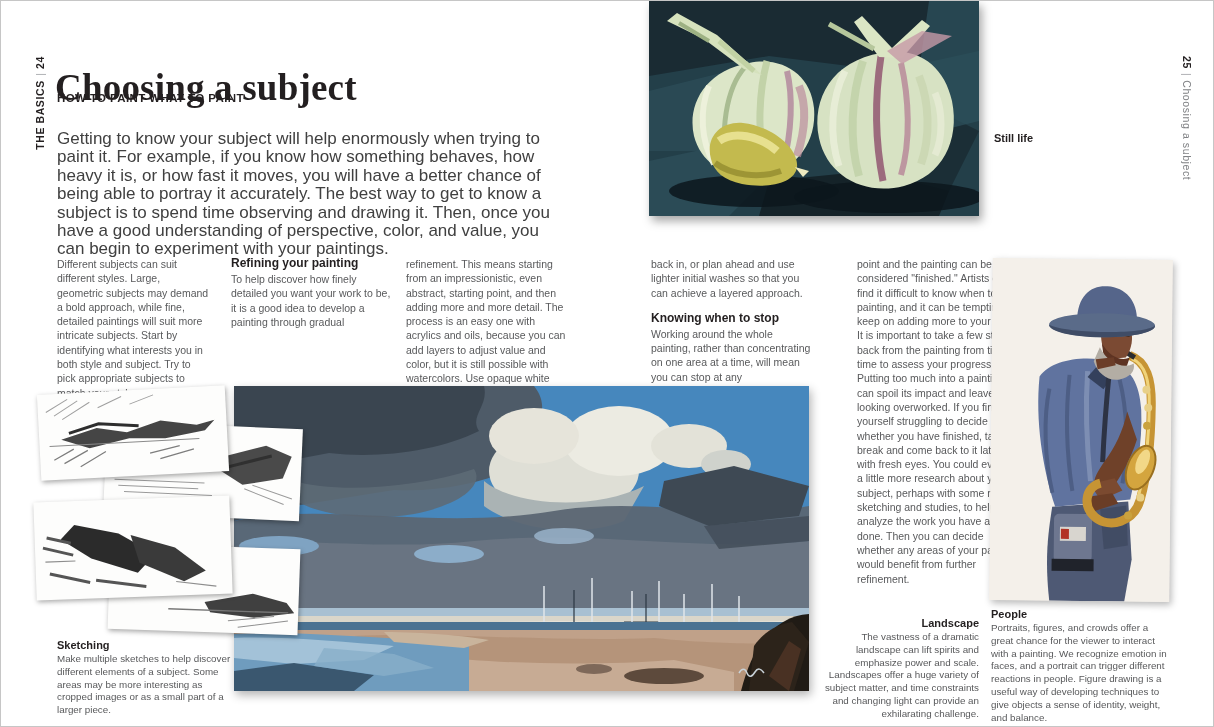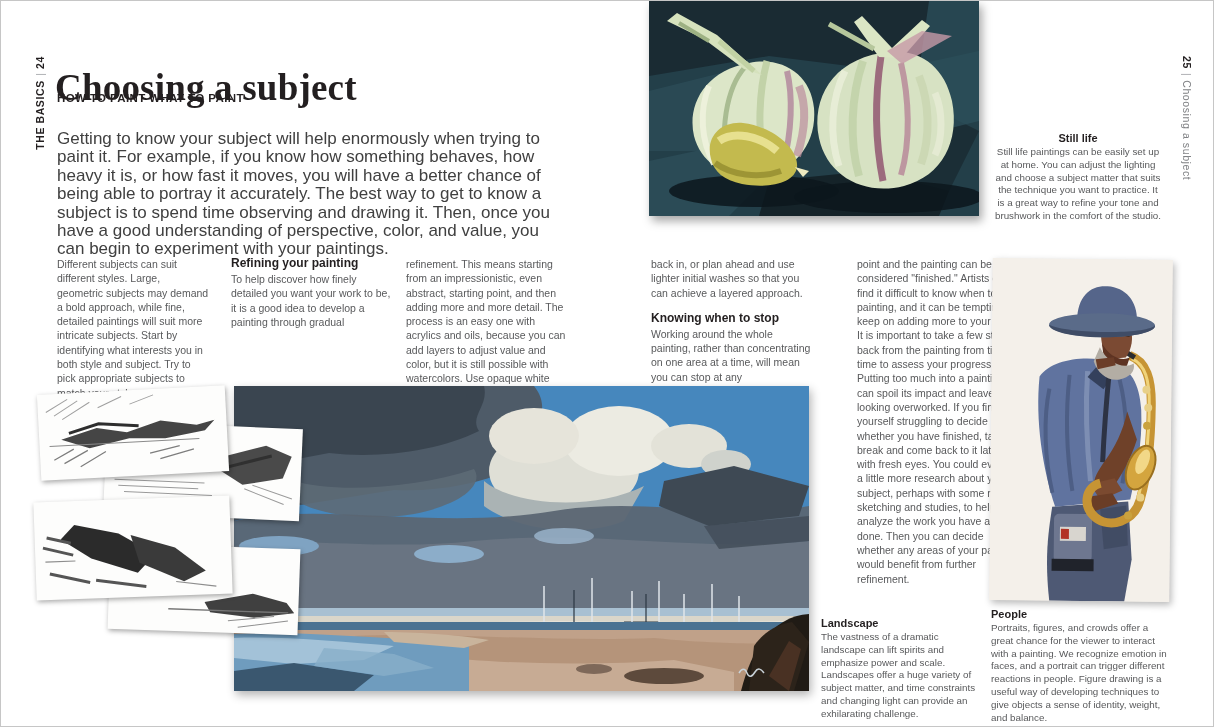--- a/index.html
+++ b/index.html
@@ -24,23 +24,23 @@
   
   .col{position:absolute;top:256px;font-size:10.5px;line-height:14.3px;color:#58595b;}
   .col p{margin:0 0 12px 0;}
   .col h3{margin:0 0 2px 0;font-size:12px;line-height:13px;color:#231f20;}
   .c1{left:56px;width:152px;} .c2{left:230px;width:162px;} .c3{left:405px;width:162px;}
   .c4{left:650px;width:160px;} .c5{left:820px;width:163px;margin-left:36px;}
   
   .caption{position:absolute;}
   .caption h4{margin:0 0 2px 0;font-size:11px;color:#231f20;}
   .caption p{margin:0;font-size:9.8px;line-height:12.8px;color:#58595b;}
-  .cap-still{left:993px;top:131px;width:168px;text-align:center;}
+  .cap-still{left:993px;top:131px;width:168px;}
   .cap-sketch{left:56px;top:638px;width:182px;}
-  .cap-land{left:820px;top:616px;width:158px;}
+  .cap-land{left:820px;top:616px;width:158px;text-align:right;}
   .cap-people{left:990px;top:607px;width:182px;}
   
   .fig{position:absolute;}
   .fig svg{display:block;width:100%;height:100%;}
   .fig-garlic{left:648px;top:0;width:330px;height:215px;z-index:1;
     box-shadow:3px 5px 9px rgba(0,0,0,.35);}
   .fig-landscape{left:233px;top:385px;width:575px;height:305px;z-index:0;
     box-shadow:2px 4px 9px rgba(0,0,0,.3);}
   .fig-sax{left:990px;top:258px;width:180px;height:342px;background:#f4f0ea;
     transform:rotate(.6deg);box-shadow:2px 3px 7px rgba(0,0,0,.28);}
@@ -97,21 +97,20 @@
       <path d="M225 48l-45-25" stroke="#b6c79c" stroke-width="5"></path>
       <path d="M62 158c-6-22 10-38 32-36 28 3 56 25 54 44-2 16-28 22-55 17-18-4-28-12-31-25Z" fill="#c3ba4e"></path>
       <path d="M70 140c14-10 40-6 58 10" stroke="#e7e08f" stroke-width="8" fill="none"></path>
       <path d="M66 162c16 12 44 16 66 8" stroke="#938c30" stroke-width="6" fill="none" opacity=".8"></path>
       <path d="M146 166l14 4-6 6Z" fill="#efeac0"></path>
     </svg>
   </div>
 
   <div class="caption cap-still">
     <h4>Still life</h4>
-    <p>Still life paintings can be easily set up at home. You can adjust the lighting and choose a subject matter that suits the technique you want to practice. It is a great way to refine your tone and brushwork in the comfort of the studio.</p>
   </div>
 
   <div class="col c1">
     <p>Different subjects can suit different styles. Large, geometric subjects may demand a bold approach, while fine, detailed paintings will suit more intricate subjects. Start by identifying what interests you in both style and subject. Try to pick appropriate subjects to match your style and medium, then</p>
   </div>
   <div class="col c2">
     <h3>Refining your painting</h3>
     <p>To help discover how finely detailed you want your work to be, it is a good idea to develop a painting through gradual</p>
   </div>
   <div class="col c3">
@@ -207,20 +206,24 @@
   </div>
   <div class="paper sp3">
     <svg viewBox="0 0 196 98">
       <path d="M40 24l44 10 36 22-18 18-46-16-30-20Z" fill="#2b2b2b"></path>
       <path d="M96 36l44 14 30 24-22 10-44-20Z" fill="#3a3a3a"></path>
       <path d="M12 36l24 6M8 46l30 8M14 72l40 10M60 80l50 8" stroke="#555555" stroke-width="3" fill="none"></path>
       <path d="M10 60h30M140 84l40 6" stroke="#8d8d8d" stroke-width="1.2" fill="none"></path>
     </svg>
   </div>
 
+  <div class="caption cap-sketch">
+    <h4>Sketching</h4>
+    <p>Make multiple sketches to help discover different elements of a subject. Some areas may be more interesting as cropped images or as a small part of a larger piece.</p>
+  </div>
 
   <div class="caption cap-land">
     <h4>Landscape</h4>
     <p>The vastness of a dramatic landscape can lift spirits and emphasize power and scale. Landscapes offer a huge variety of subject matter, and time constraints and changing light can provide an exhilarating challenge.</p>
   </div>
 
   <div class="fig fig-sax">
     <svg viewBox="0 0 180 342" preserveAspectRatio="none">
       <rect width="180" height="342" fill="#f4f0ea"></rect>
 

